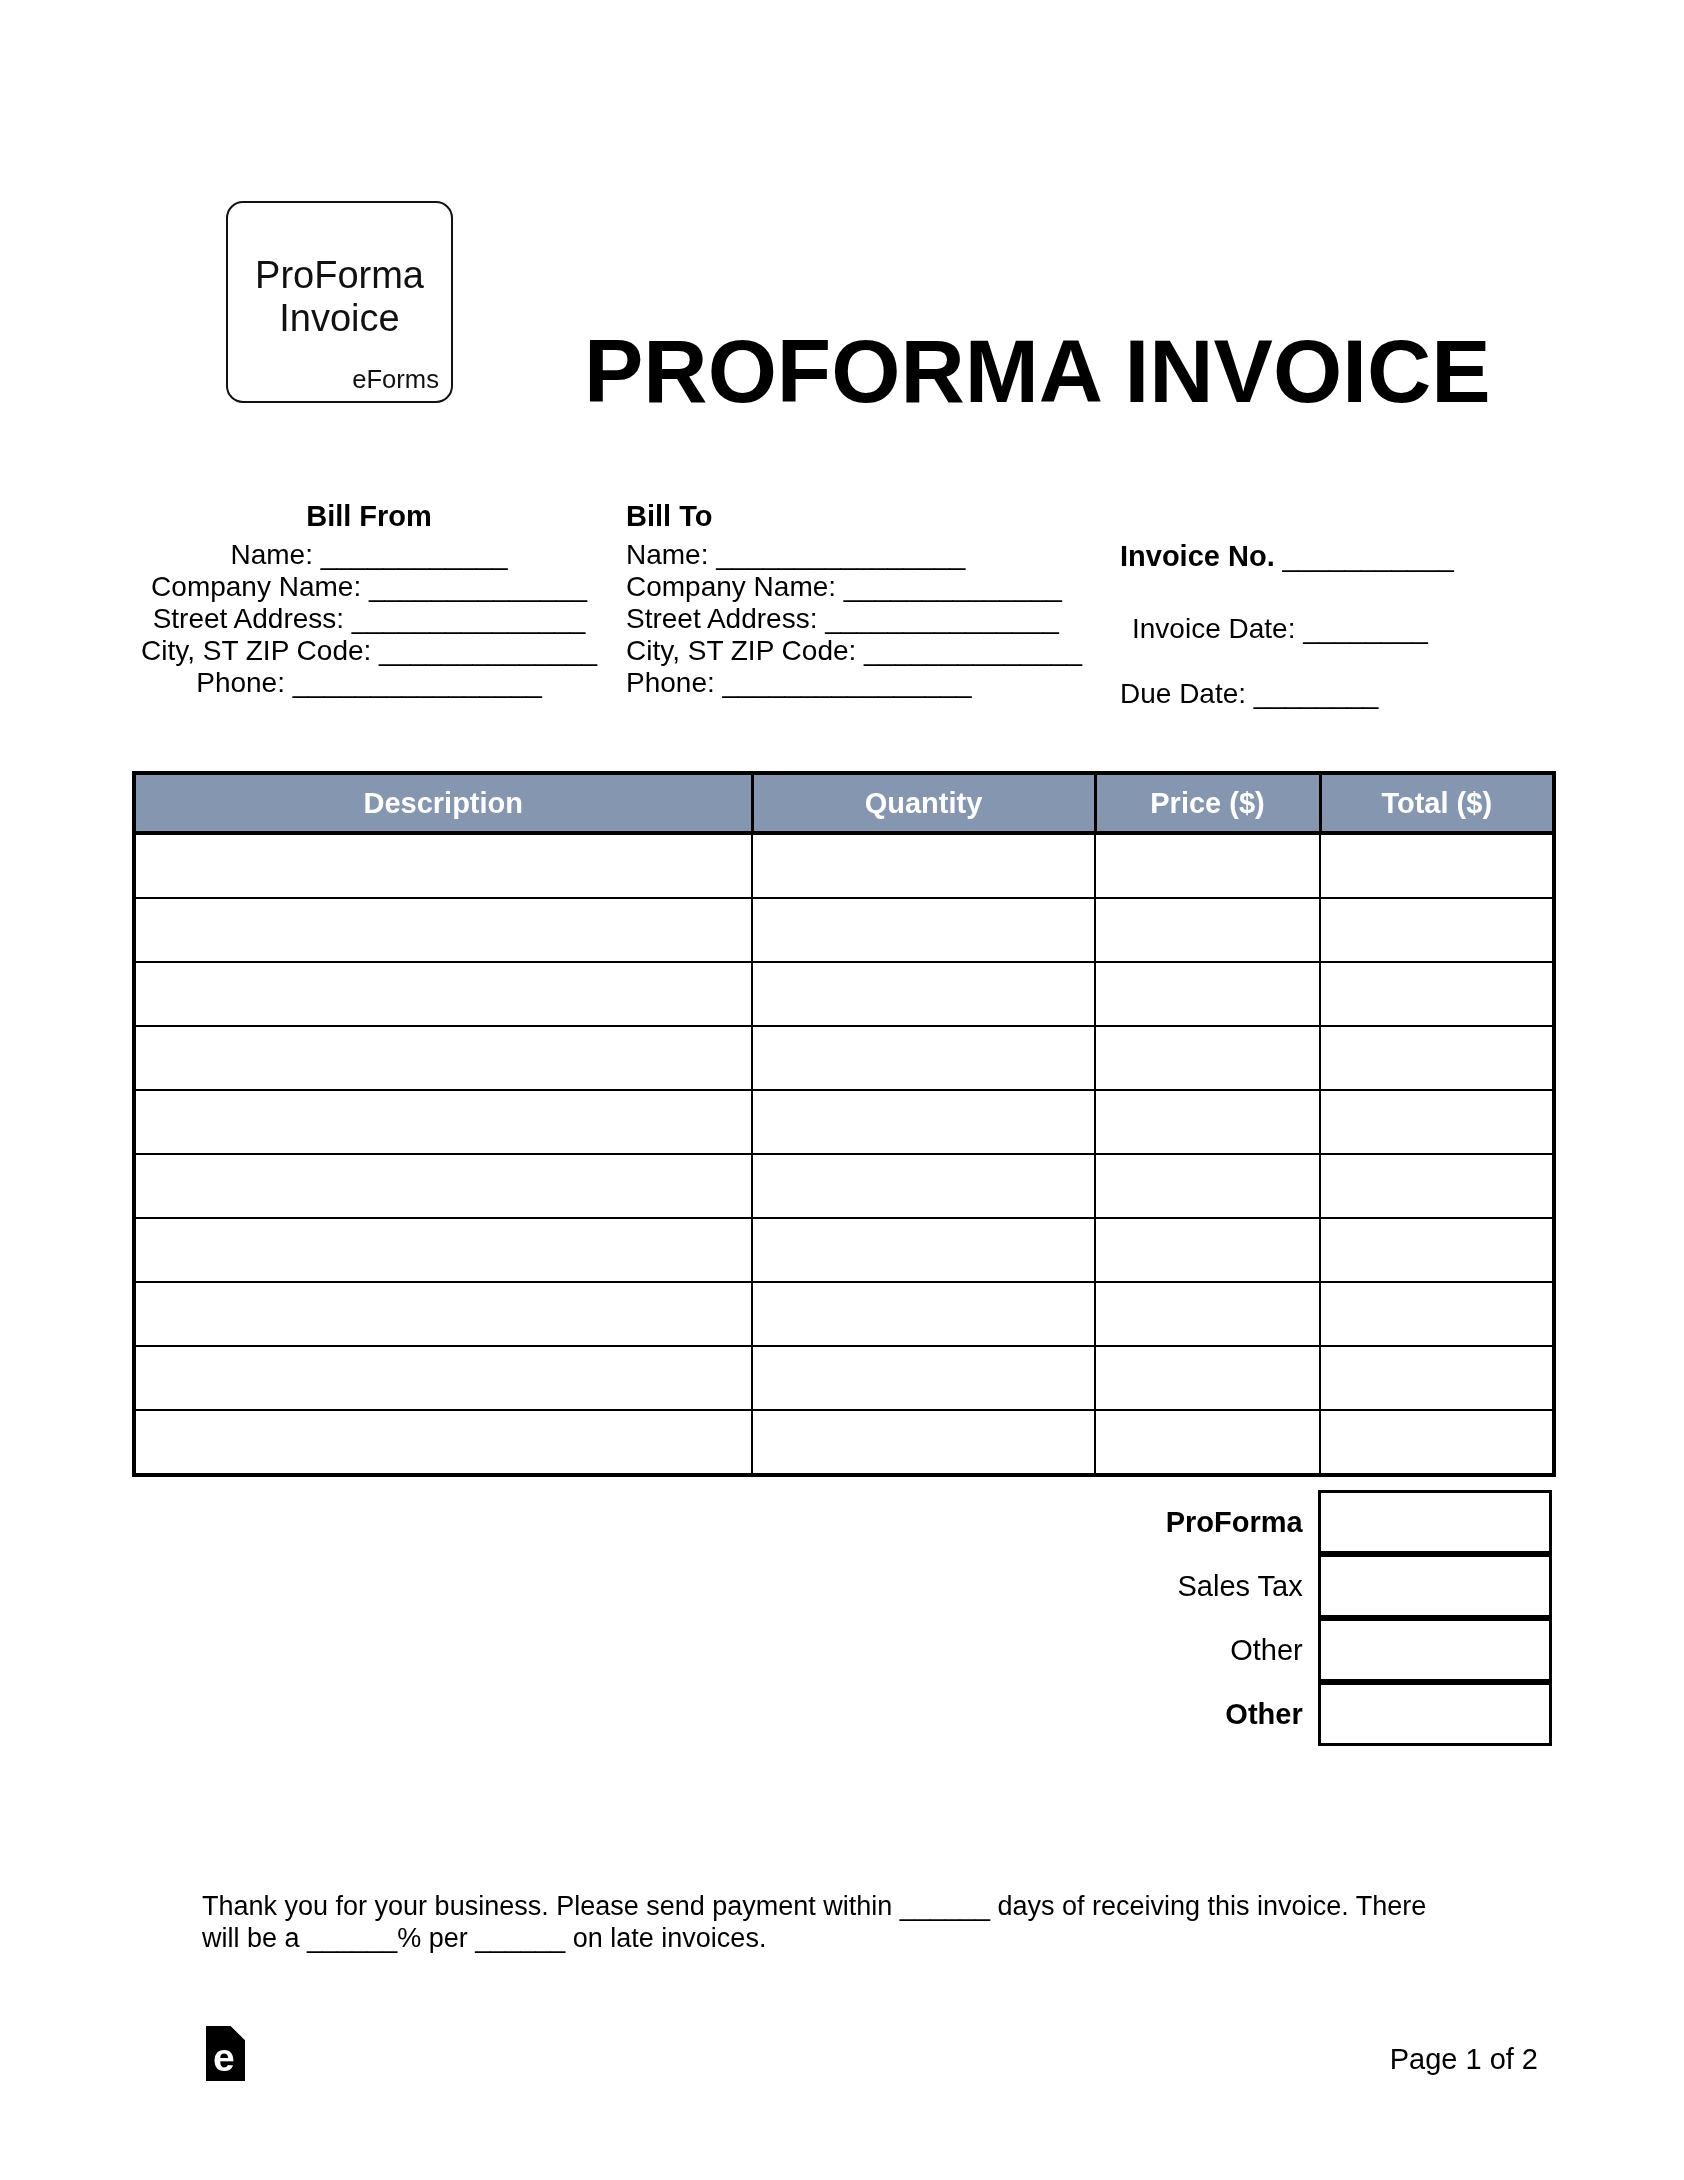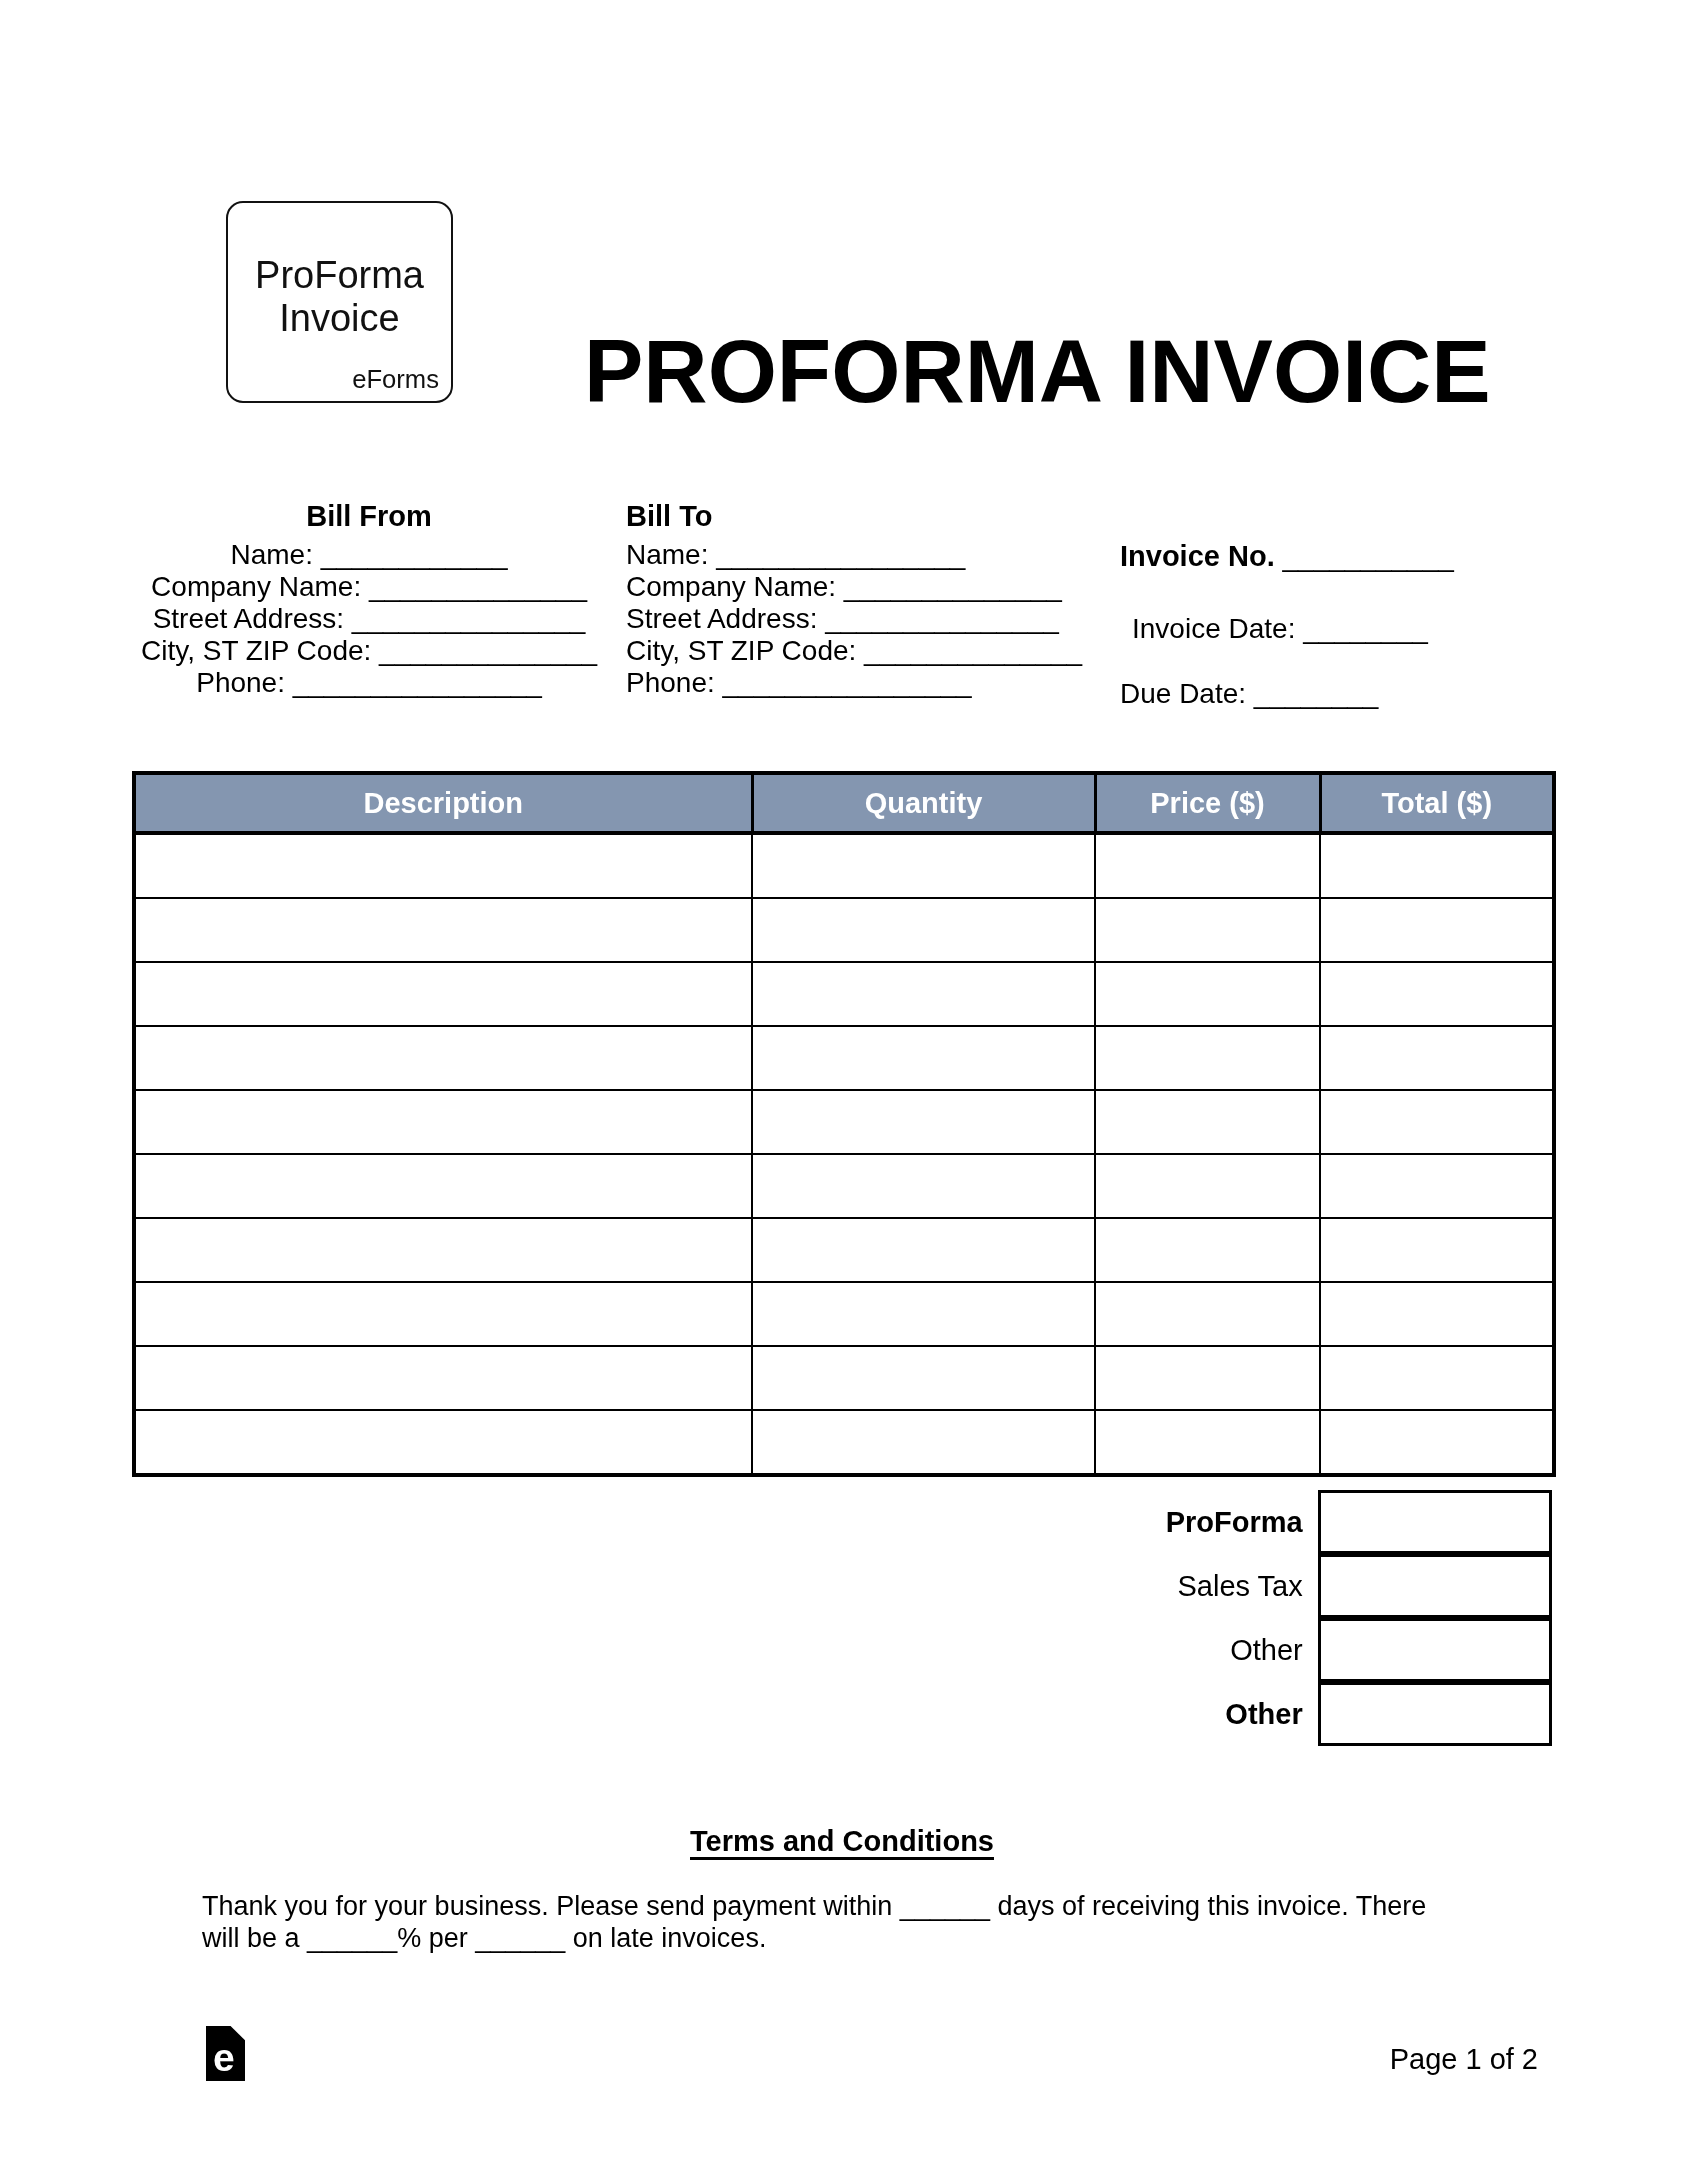--- a/index.html
+++ b/index.html
@@ -239,23 +239,20 @@
     <div class="sum-row">
       <div class="sum-label">Other</div>
       <div class="sum-box"></div>
     </div>
     <div class="sum-row">
       <div class="sum-label bold">Other</div>
       <div class="sum-box"></div>
     </div>
   </div>
 
-  <div id="terms-heading">
-    <span>Terms and Conditions</span>
-  </div>
   <div id="terms-body">
     <span>Thank you for your business. Please send payment within ______ days of receiving this invoice. There</span><br>
     <span>will be a ______% per ______ on late invoices.</span>
   </div>
 
   <div id="eforms-icon">
     <span class="letter">e</span>
   </div>
   <div id="page-indicator">Page 1 of 2</div>
 

